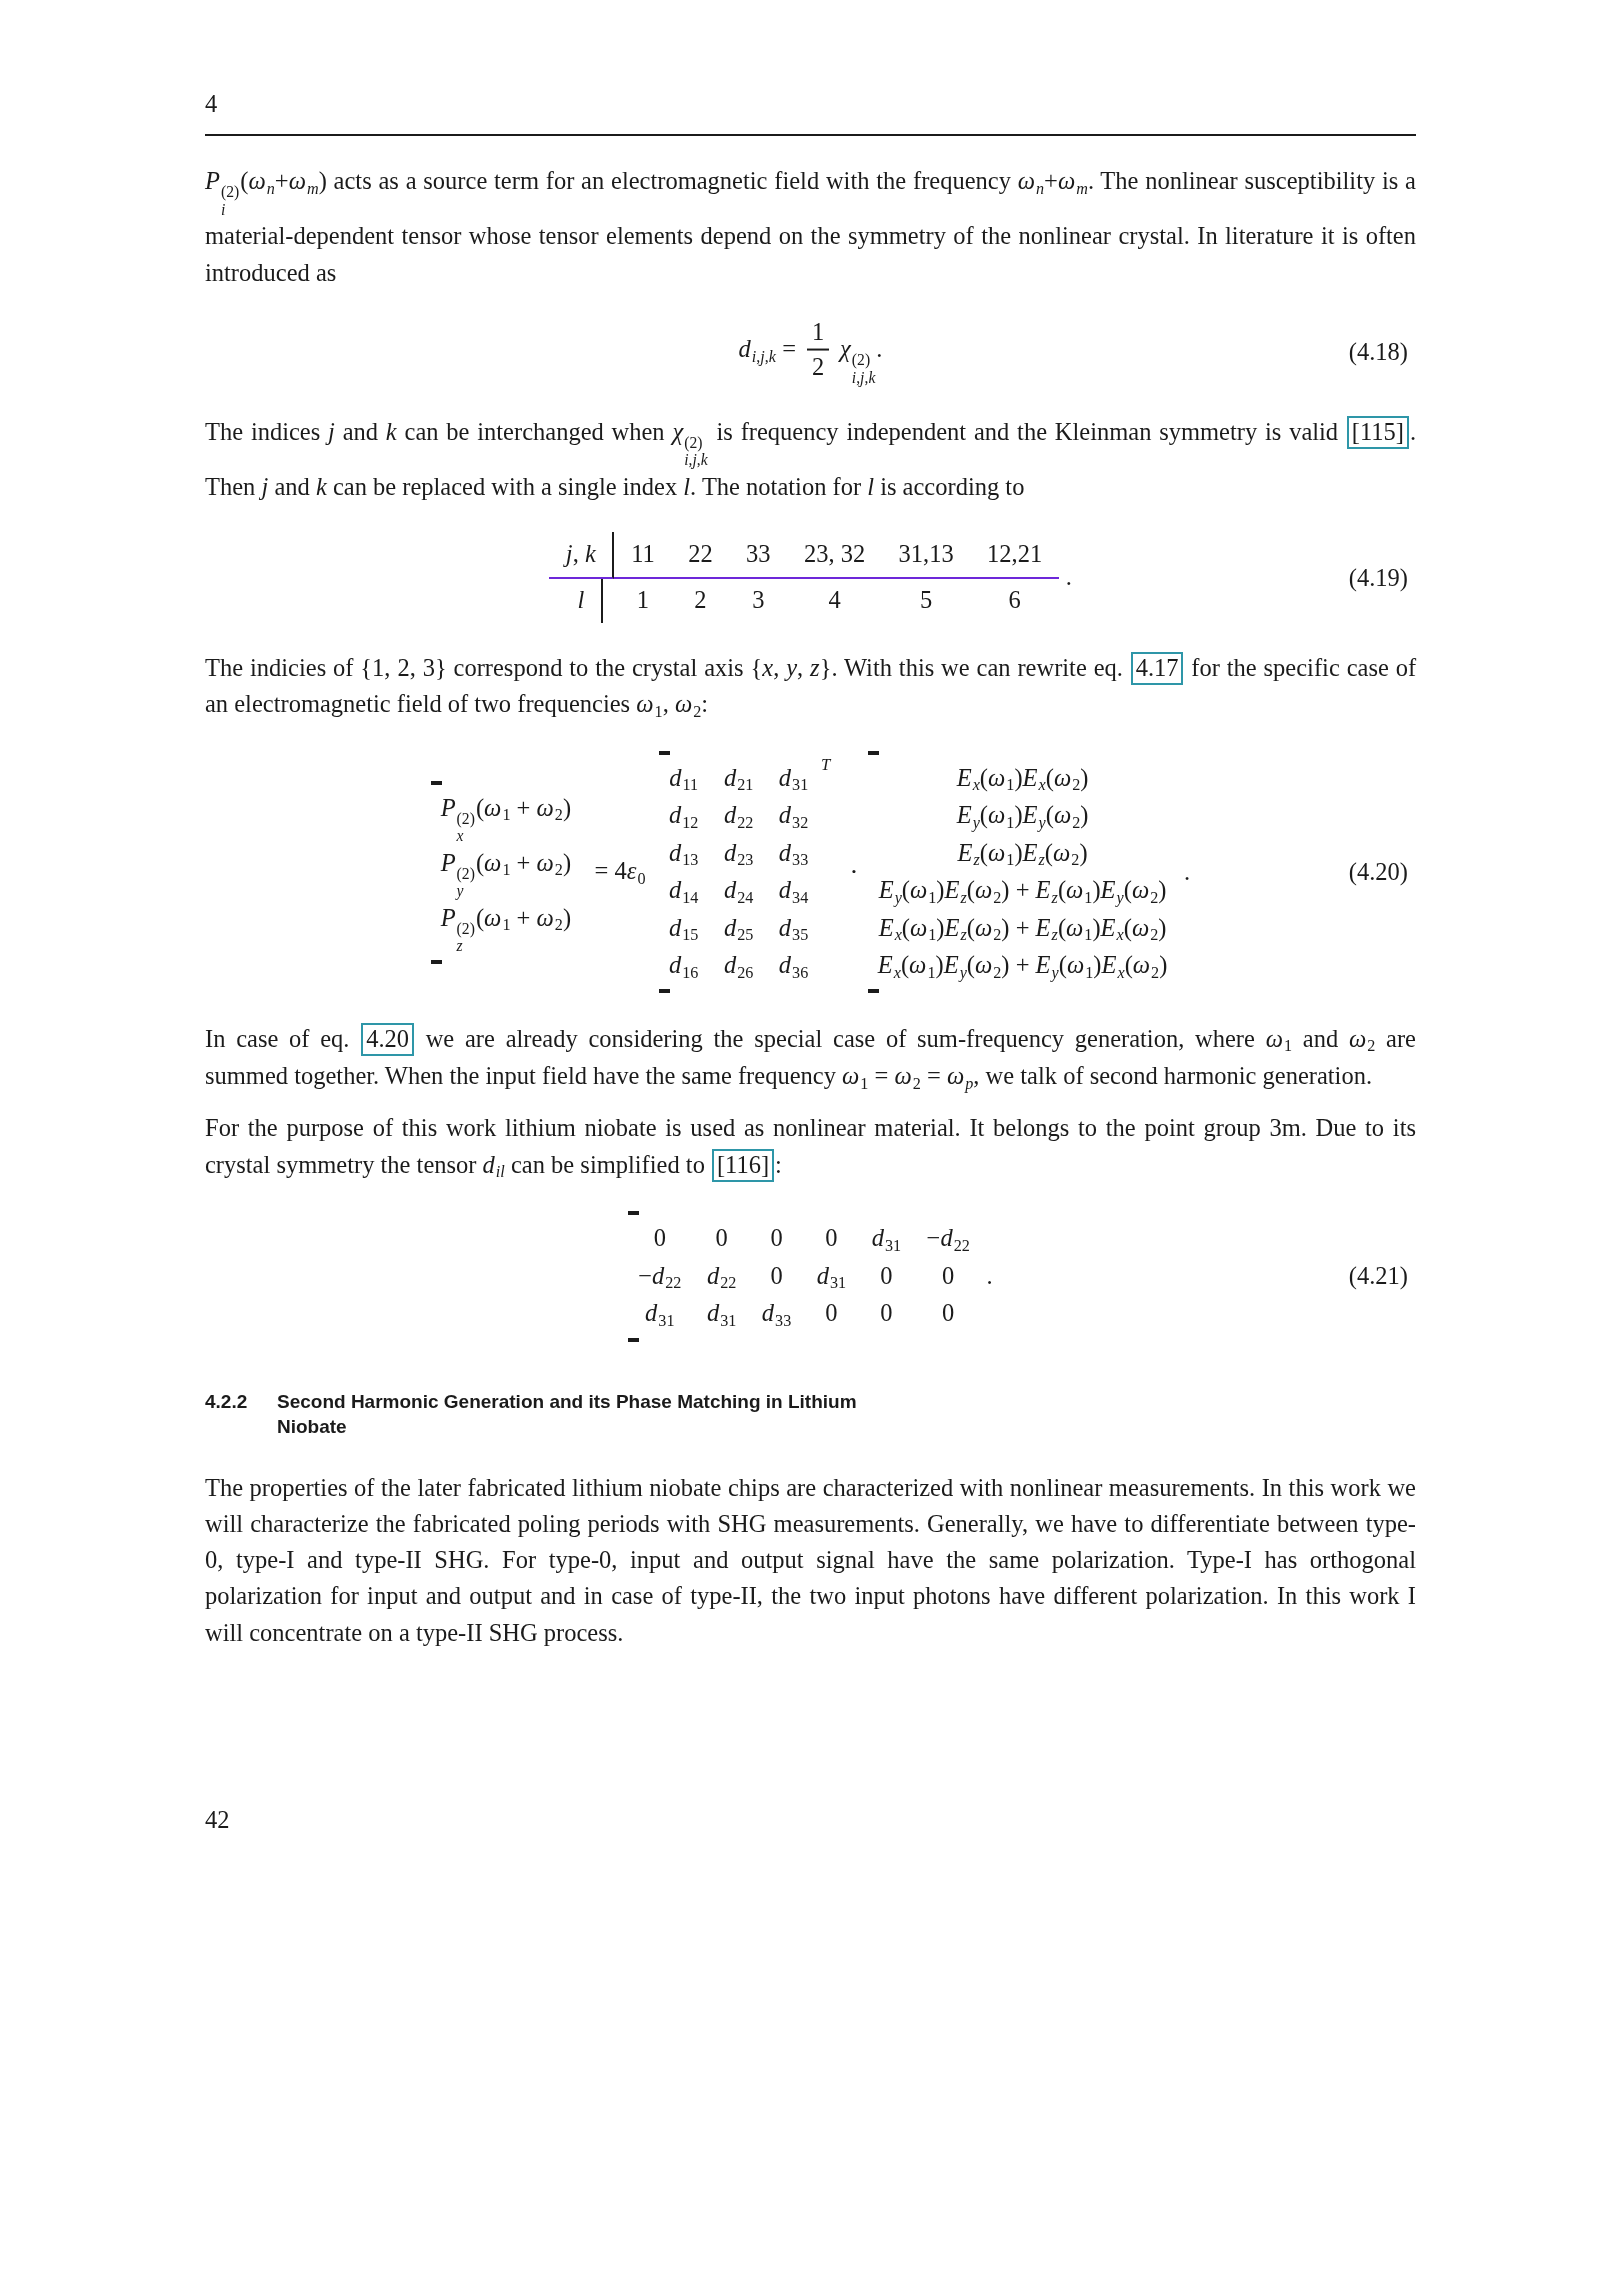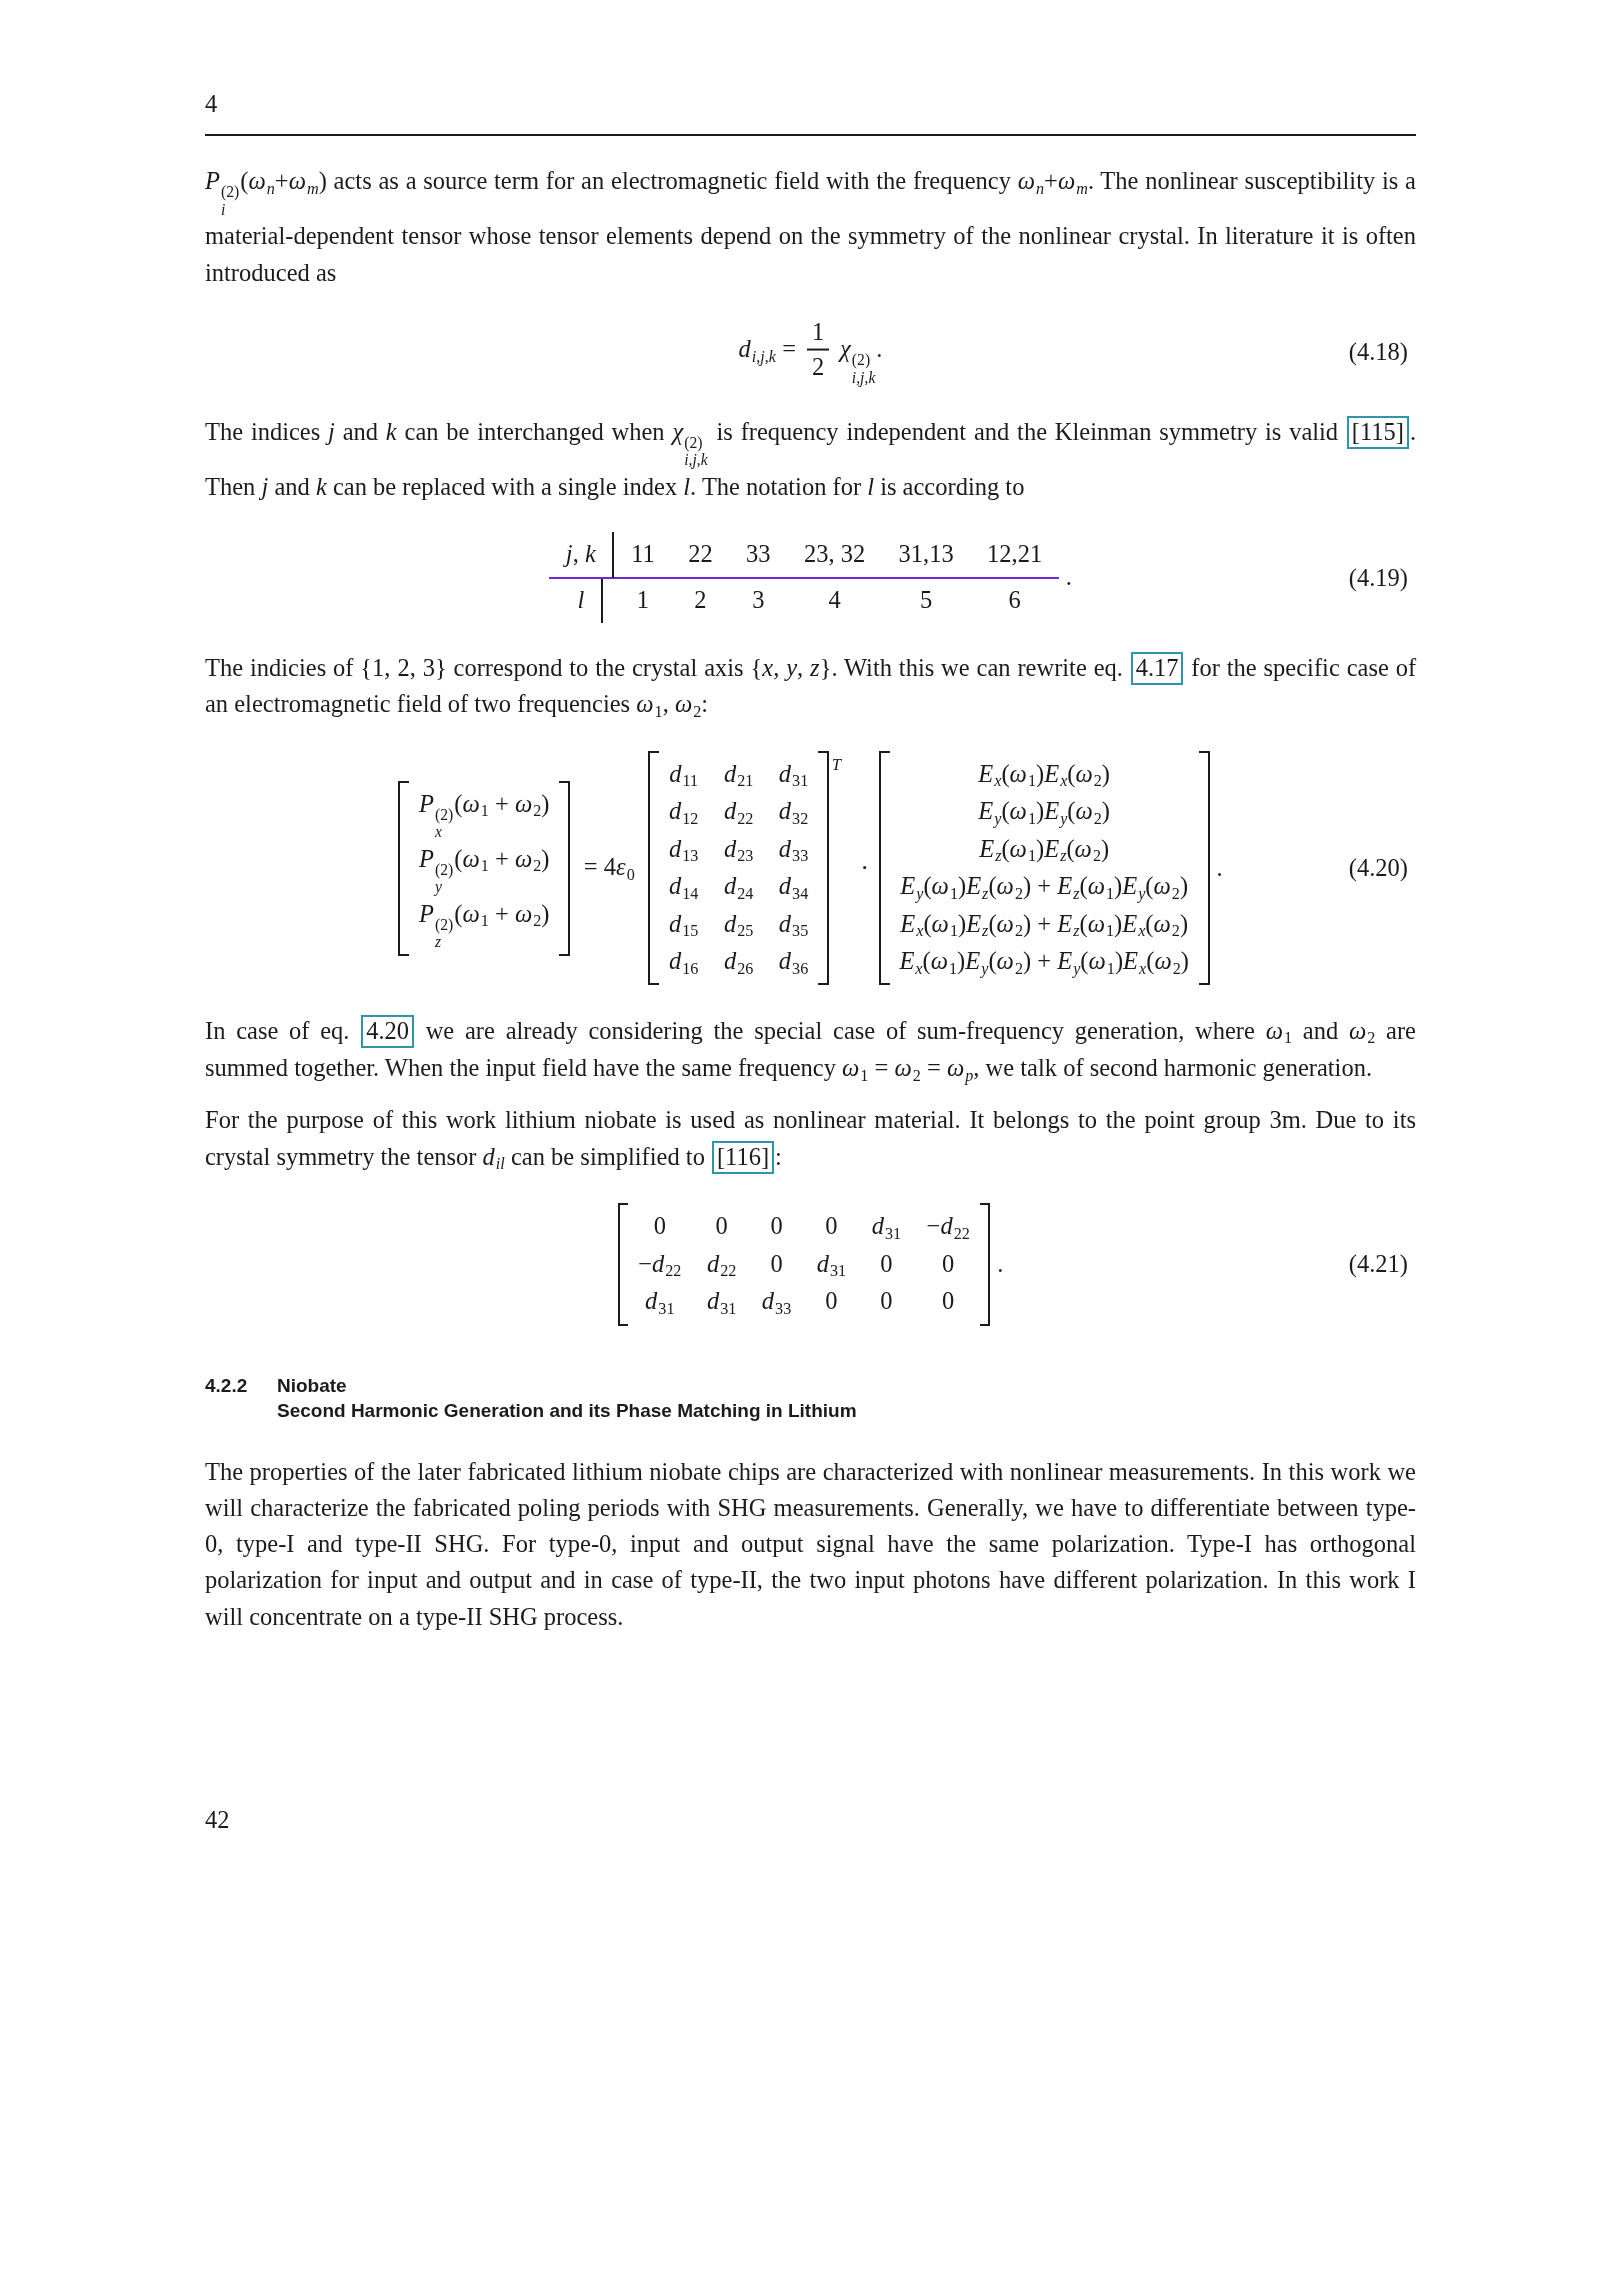--- a/index.html
+++ b/index.html
@@ -23,21 +23,21 @@
   .mstack .mrow{display:block;}
   .mfrac{display:inline-flex;flex-direction:column;align-items:center;vertical-align:middle;
          margin:0 4.9px;line-height:1.25;transform:translateY(-0.1em);}
   .mfrac .fnum,.mfrac .fden{padding:1px 4.9px;text-align:center;}
   .mfrac .fden{border-top:2px solid #1b1b1b;}
   .imath{white-space:nowrap;}
   
   .refbox{display:inline-block;border:2px solid var(--link-box,#2e96a8);
           padding:0 2.9px;line-height:1.18;margin:0 1px;}
   
-  .mat{display:inline-flex;align-items:stretch;}
+  .mat{display:inline-flex;align-items:stretch;flex-direction:column;}
   .bl,.br{flex:none;width:8.8px;}
   .bl{border:2.5px solid #1b1b1b;border-right:none;}
   .br{border:2.5px solid #1b1b1b;border-left:none;}
   .mgrid{display:grid;align-content:center;justify-items:center;padding:4.9px 9.8px;column-gap:25.5px;}
   .mcell{text-align:center;white-space:nowrap;}
   
   .ntable{display:grid;padding:0;column-gap:0;}
   .ntable .mcell{padding:3.9px 16.7px;}
   .ntable .mcell:nth-child(-n+7){border-bottom:2px solid #6d28d9;}
   .ntable .mcell:nth-child(7n+1){border-right:2px solid #1b1b1b;}
@@ -197,22 +197,22 @@
           </span>
         <span class="br"></span>
       </span>
       <span class="eqperiod">.</span>
       <span class="eqtag">(4.21)</span>
     </div>
 
     <div class="secheading">
       <span class="secnum">4.2.2</span>
       <span class="sectitle">
+        <span class="secline">Second Harmonic Generation and its Phase Matching in Lithium</span>
         <span class="secline">Niobate</span>
-        <span class="secline">Second Harmonic Generation and its Phase Matching in Lithium</span>
       </span>
     </div>
 
     <p class="para"><span>The properties of the later fabricated lithium niobate chips are characterized with nonlinear measurements. In this work we will characterize the fabricated poling periods with SHG measurements. Generally, we have to differentiate between type-0, type-I and type-II SHG. For type-0, input and output signal have the same polarization. Type-I has orthogonal polarization for input and output and in case of type-II, the two input photons have different polarization. In this work I will concentrate on a type-II SHG process.</span></p>
 
   </div>
 
   <div class="pagenum">42</div>
 </div>
 

